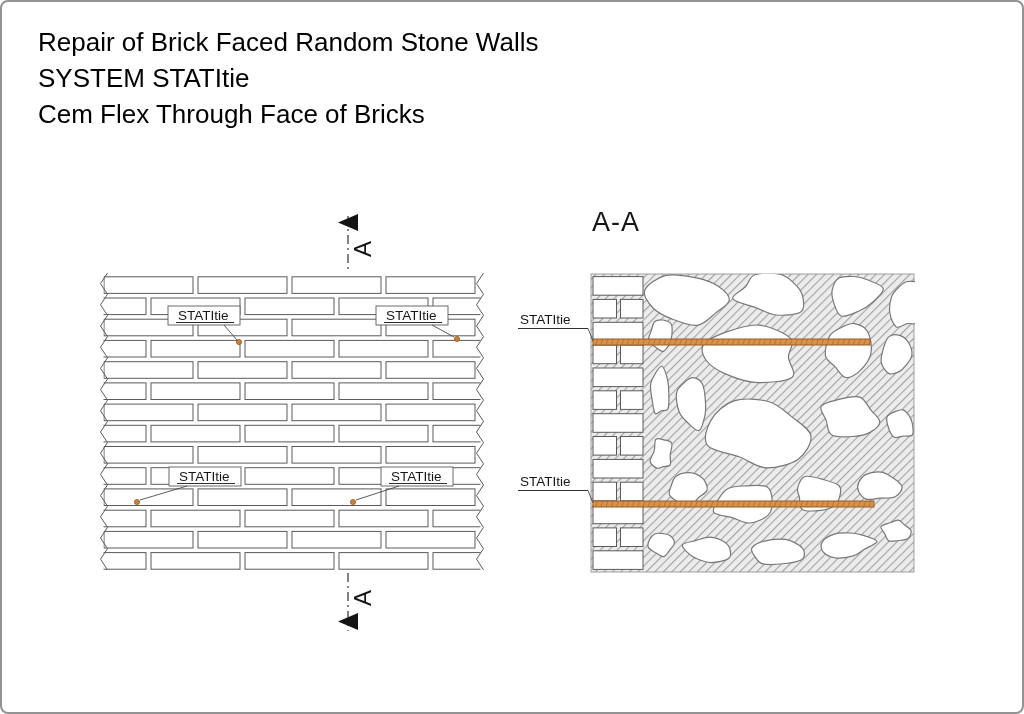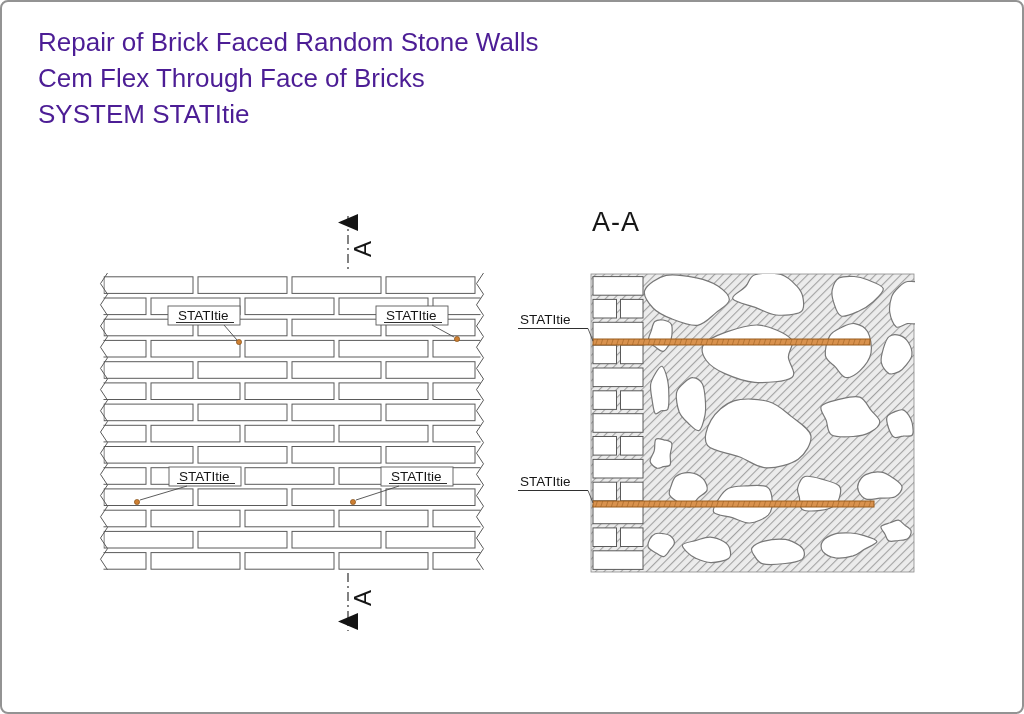--- a/index.html
+++ b/index.html
@@ -1,43 +1,43 @@
 <!DOCTYPE html>
 <html><head>
 <meta charset="utf-8">
 <style>
   html,body{margin:0;padding:0;background:#fff;}
   .page{
     position:relative;width:1024px;height:714px;box-sizing:border-box;
     background:#fff;border:2px solid #939393;border-radius:8px;overflow:hidden;
     font-family:"Liberation Sans",sans-serif;
   }
-  .titles{position:absolute;top:22px;left:36px;color:#4c1d95;
+  .titles{position:absolute;top:22px;left:36px;color:#000000;
     font-size:26px;line-height:36px;font-weight:500;}
   #drawing{position:absolute;top:0;left:0;}
   #drawing text{font-family:"Liberation Sans",sans-serif;fill:#161616;}
   .lbl{font-size:13.5px;}
   .ul{stroke:#2f2f2f;stroke-width:1;}
   .leader{stroke:#4a4a4a;stroke-width:0.9;}
   .secTitle{font-size:27px;letter-spacing:1px;fill:#262626;}
   .markerA{font-size:24px;fill:#1a1a1a;}
   .dashdot{stroke:#2f2f2f;stroke-width:1.2;stroke-dasharray:9 4 2 4;fill:none;}
   .dot{stroke:#7a470f;stroke-width:0.6;}
   .zig{fill:none;stroke:#5a5a5a;stroke-width:1;}
   .tiebar{stroke:#9a5c1d;stroke-width:1;}
 </style>
 </head>
 <body>
 
 <div class="page">
 
   <div class="titles">
     <div>Repair of Brick Faced Random Stone Walls</div>
+    <div>SYSTEM STATItie</div>
     <div>Cem Flex Through Face of Bricks</div>
-    <div>SYSTEM STATItie</div>
   </div>
 
   <svg id="drawing" width="1024" height="714" viewBox="0 0 1024 714">
     <defs>
       <clipPath id="wallClip">
           <rect x="101.5" y="272.5" width="377" height="298"></rect>
         </clipPath>
       <clipPath id="stoneClip">
           <rect x="589" y="272" width="324" height="298"></rect>
         </clipPath>

